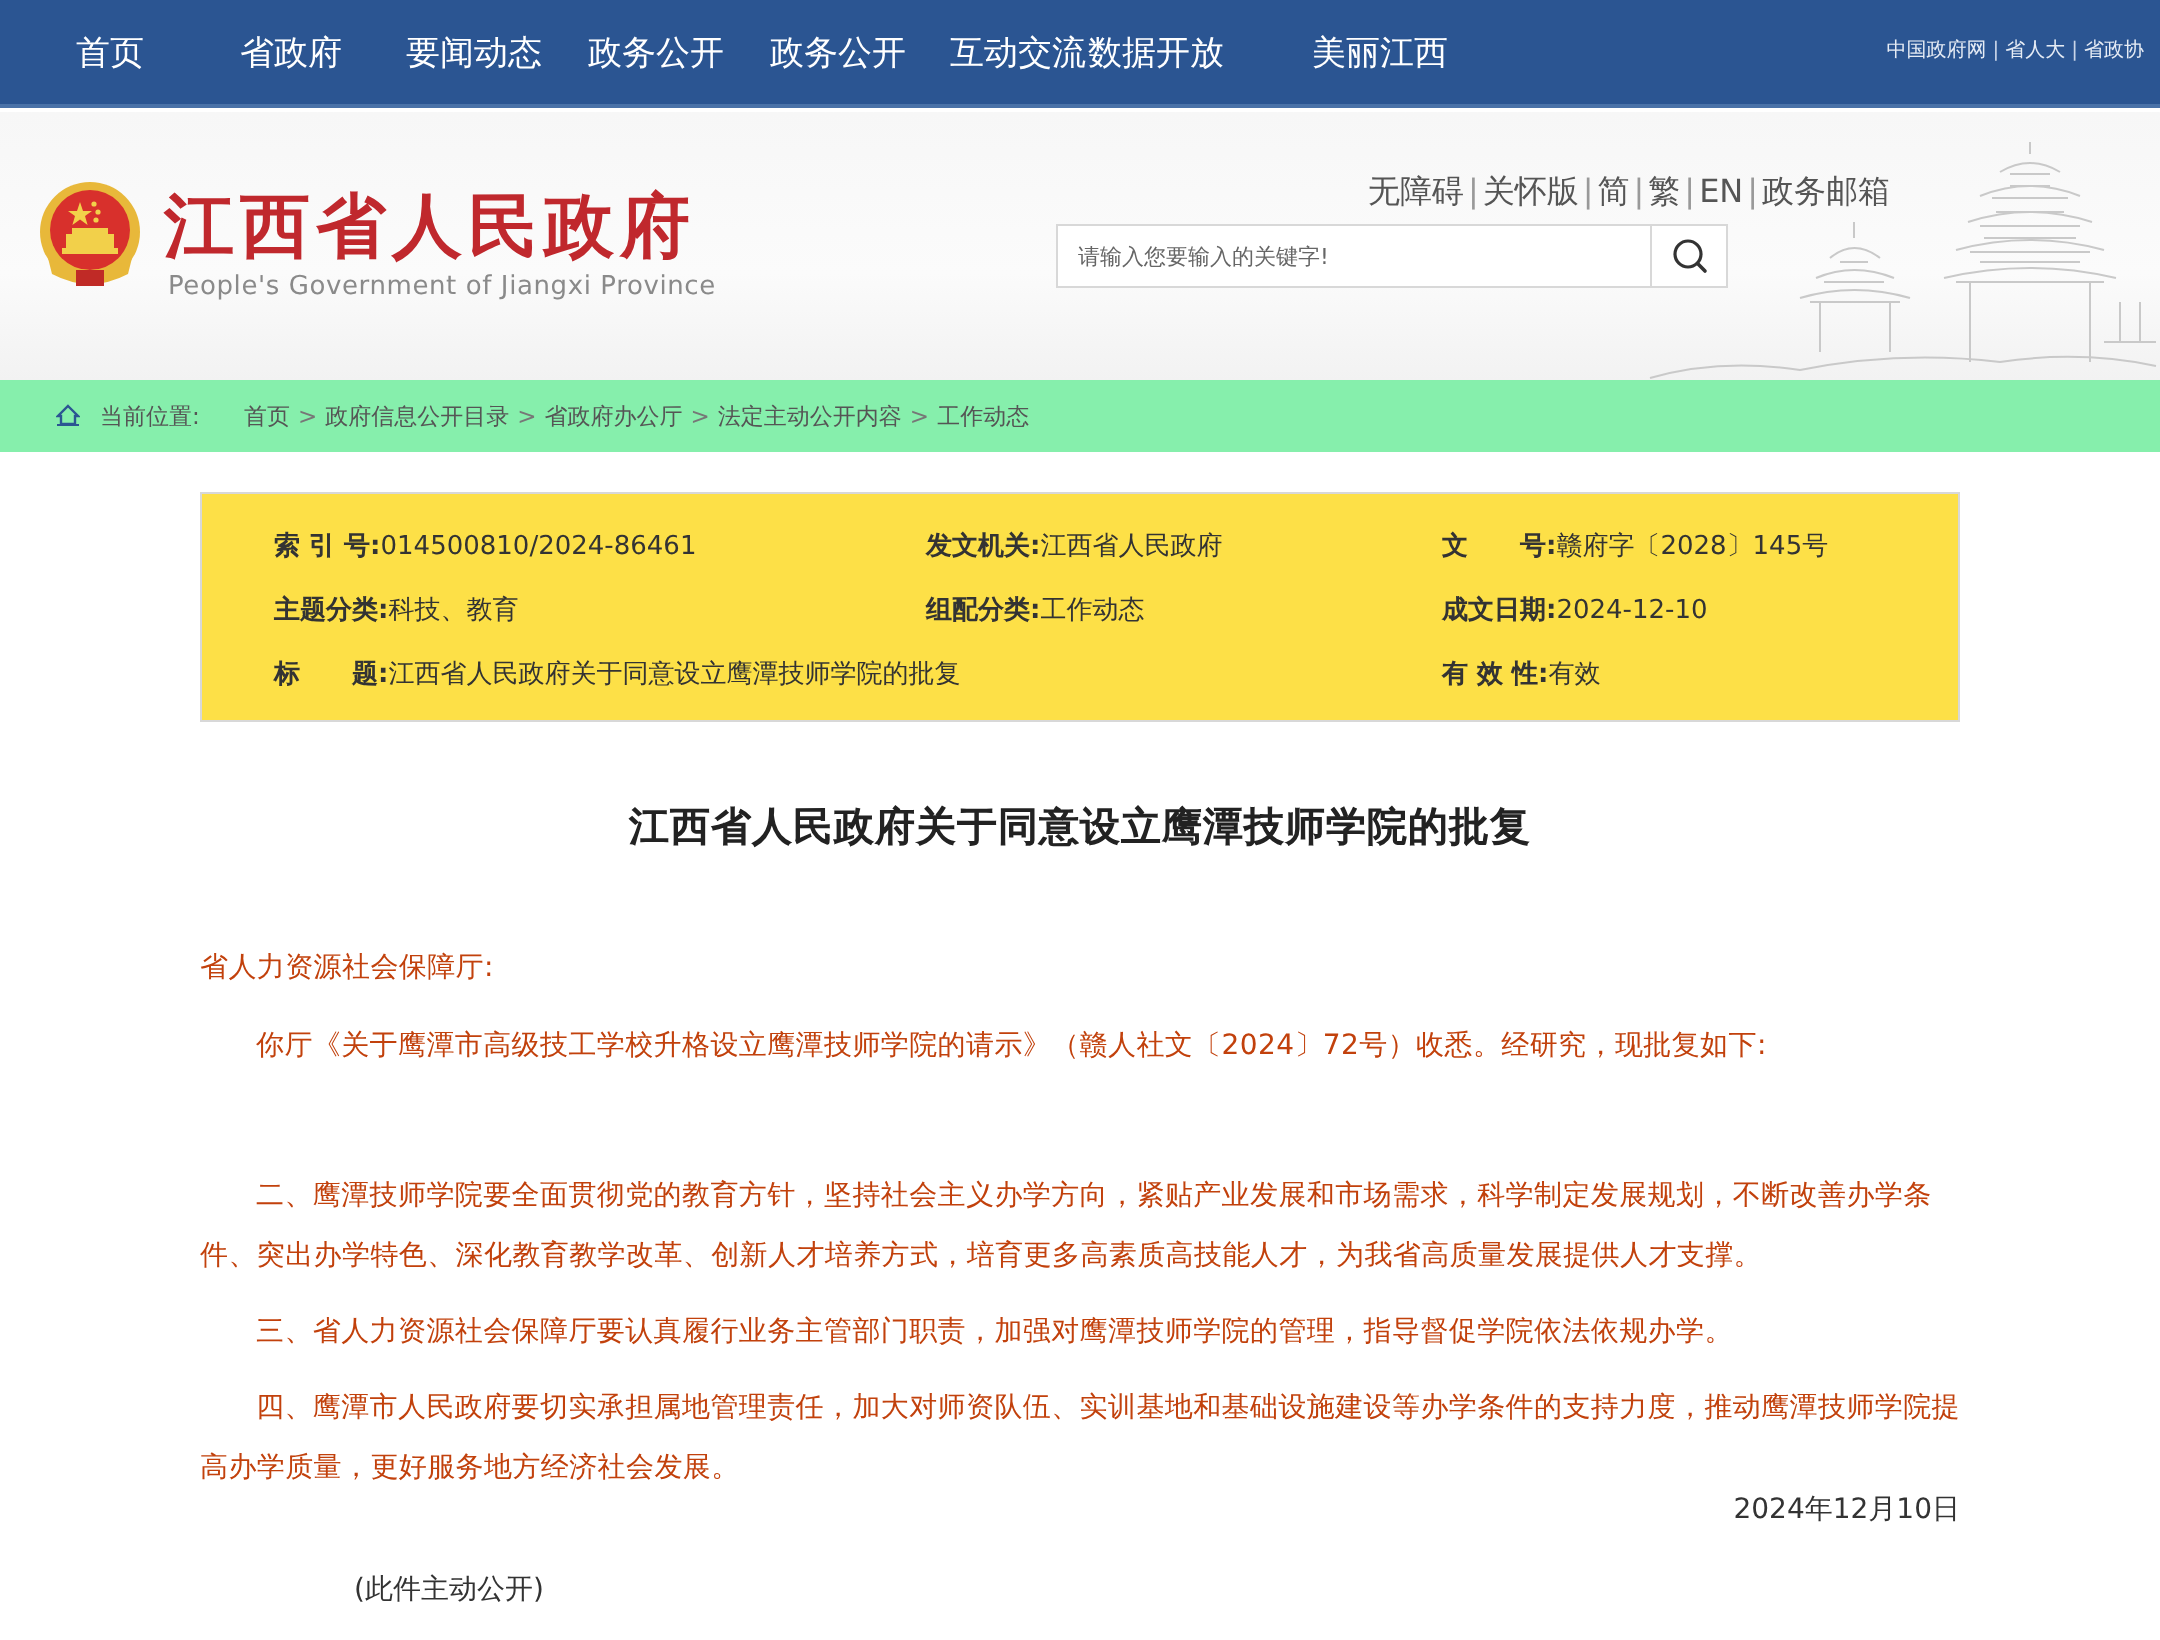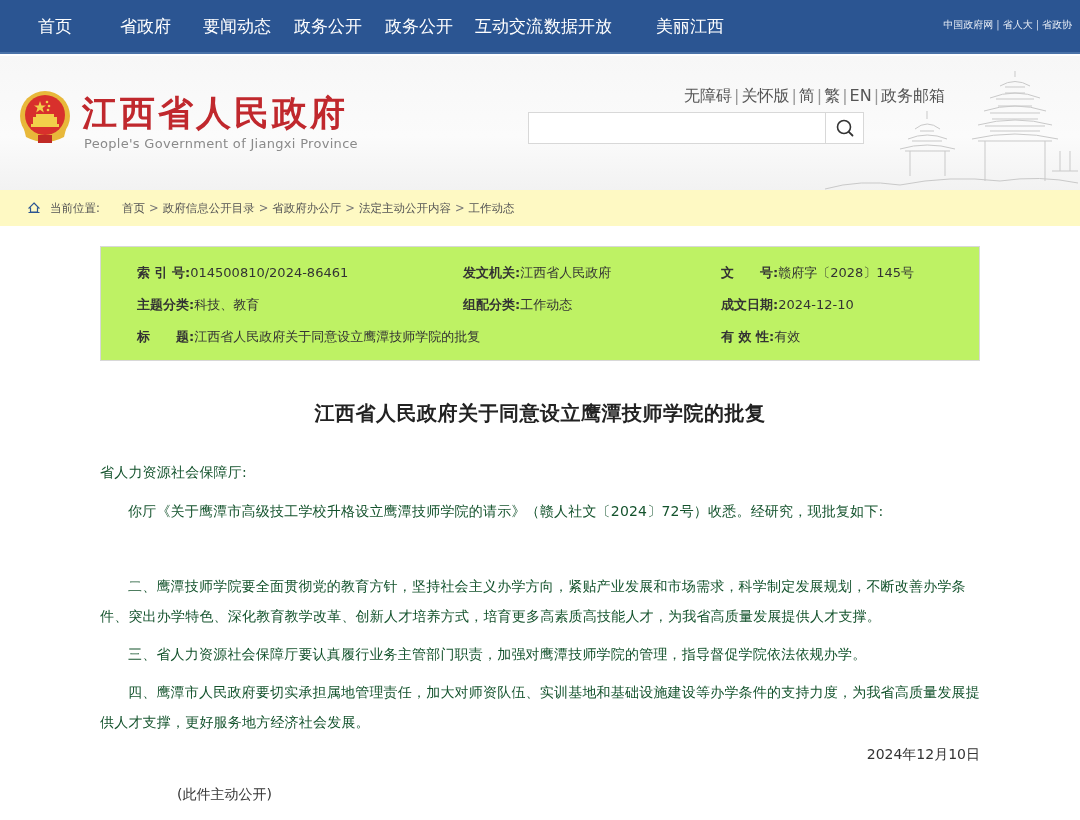--- a/index.html
+++ b/index.html
@@ -20,37 +20,37 @@
   .toplinks { position: absolute; left: 684px; top: 30px; font-size: 16px; color: #555; white-space: nowrap; }
   .toplinks .sep { color: #999; margin: 0 2px; }
   .toplinks a { color: #555; text-decoration: none; cursor: pointer; }
   .search { position: absolute; left: 528px; top: 56px; width: 336px; height: 32px; background: #fff; border: 1px solid #d8d8d8; }
   .search input { position: absolute; left: 0; top: 0; width: 296px; height: 30px; border: none; outline: none; padding-left: 10px; font-size: 11px; color: #666; background: transparent; font-family: "DejaVu Sans", sans-serif; }
   .search input::placeholder { color: #666; }
   .search .btn { position: absolute; right: 0; top: 0; width: 38px; height: 30px; border-left: 1px solid #d8d8d8; cursor: pointer; }
   .pagoda { position: absolute; left: 820px; top: 15px; width: 260px; height: 120px; }
 
   
-  .crumb { position: absolute; left: 0; top: 190px; width: 1080px; height: 36px; background: #fef9c3; font-size: 11.5px; color: #555; }
+  .crumb { position: absolute; left: 0; top: 190px; width: 1080px; height: 36px; background: #86efac; font-size: 11.5px; color: #555; }
   .crumb .home-ico { position: absolute; left: 28px; top: 12px; width: 12px; height: 11px; }
   .crumb .lbl { position: absolute; left: 50px; top: 11px; white-space: nowrap; }
   .crumb .path { position: absolute; left: 122px; top: 11px; white-space: nowrap; }
   .crumb .path a { color: #555; text-decoration: none; cursor: pointer; }
   .crumb .path .gt { margin: 0 4px; color: #777; }
 
   
   .content { position: absolute; left: 0; top: 226px; width: 1080px; height: 594px; background: #fff; }
-  .meta { position: absolute; left: 100px; top: 20px; width: 880px; height: 115px; border: 1px solid #d8d8d8; background: #bef264; font-size: 13px; color: #333; }
+  .meta { position: absolute; left: 100px; top: 20px; width: 880px; height: 115px; border: 1px solid #d8d8d8; background: #fde047; font-size: 13px; color: #333; }
   .meta .cell { position: absolute; white-space: nowrap; }
   .meta .k { font-weight: bold; color: #333; }
   .meta .v { color: #333; }
 
   .doc-title { position: absolute; left: 0; top: 174px; width: 1080px; text-align: center; font-size: 20px; font-weight: bold; color: #222; letter-spacing: 0.5px; }
 
-  .para { position: absolute; left: 100px; width: 880px; font-size: 14px; color: #14532d; line-height: 30px; letter-spacing: 0.2px; }
+  .para { position: absolute; left: 100px; width: 880px; font-size: 14px; color: #c2410c; line-height: 30px; letter-spacing: 0.2px; margin-top: 12px; }
   .sign-date { position: absolute; right: 100px; top: 520px; font-size: 14px; color: #333; white-space: nowrap; }
   .note { position: absolute; left: 137px; top: 560px; font-size: 14px; color: #333; white-space: nowrap; margin-left: 40px; }
 </style>
 </head>
 <body>
 
 <div class="topnav">
   <div class="item" style="left:38px">首页</div>
   <div class="item" style="left:120px">省政府</div>
   <div class="item" style="left:203px">要闻动态</div>
@@ -79,20 +79,21 @@
     <rect x="20" y="46" width="14" height="8" fill="#c02a26"></rect>
   </svg>
   <div class="logo-cn">江西省人民政府</div>
   <div class="logo-en">People's Government of Jiangxi Province</div>
 
   <div class="toplinks">
     <a>无障碍</a><span class="sep">|</span><a>关怀版</a><span class="sep">|</span><a>简</a><span class="sep">|</span><a>繁</a><span class="sep">|</span><a>EN</a><span class="sep">|</span><a>政务邮箱</a>
   </div>
 
   <div class="search">
+    <input type="text" placeholder="请输入您要输入的关键字!" style="">
     <div class="btn">
       <svg width="38" height="30" viewBox="0 0 38 30">
         <circle cx="18" cy="14" r="6.5" fill="none" stroke="#333" stroke-width="1.6"></circle>
         <line x1="22.8" y1="18.8" x2="26.5" y2="22.5" stroke="#333" stroke-width="1.8" stroke-linecap="round"></line>
       </svg>
     </div>
   </div>
 
   <svg class="pagoda" viewBox="0 0 260 120">
     <g fill="none" stroke="#c9c9c9" stroke-width="1">
@@ -145,17 +146,17 @@
       <span class="k">有 效 性:</span><span class="v">有效</span>
     </div>
   </div>
 
   <div class="doc-title">江西省人民政府关于同意设立鹰潭技师学院的批复</div>
 
   <div class="para" style="top:231px">省人力资源社会保障厅:</div>
   <div class="para" style="top:270px;text-indent:28px">你厅《关于鹰潭市高级技工学校升格设立鹰潭技师学院的请示》（赣人社文〔2024〕72号）收悉。经研究，现批复如下:</div>
   <div class="para" style="top:345px;text-indent:28px">二、鹰潭技师学院要全面贯彻党的教育方针，坚持社会主义办学方向，紧贴产业发展和市场需求，科学制定发展规划，不断改善办学条件、突出办学特色、深化教育教学改革、创新人才培养方式，培育更多高素质高技能人才，为我省高质量发展提供人才支撑。</div>
   <div class="para" style="top:413px;text-indent:28px">三、省人力资源社会保障厅要认真履行业务主管部门职责，加强对鹰潭技师学院的管理，指导督促学院依法依规办学。</div>
-  <div class="para" style="top:451px;text-indent:28px">四、鹰潭市人民政府要切实承担属地管理责任，加大对师资队伍、实训基地和基础设施建设等办学条件的支持力度，为我省高质量发展提供人才支撑，更好服务地方经济社会发展。</div>
+  <div class="para" style="top:451px;text-indent:28px">四、鹰潭市人民政府要切实承担属地管理责任，加大对师资队伍、实训基地和基础设施建设等办学条件的支持力度，推动鹰潭技师学院提高办学质量，更好服务地方经济社会发展。</div>
 
   <div class="sign-date">2024年12月10日</div>
   <div class="note">(此件主动公开)</div>
 </div>
 
 </body></html>

